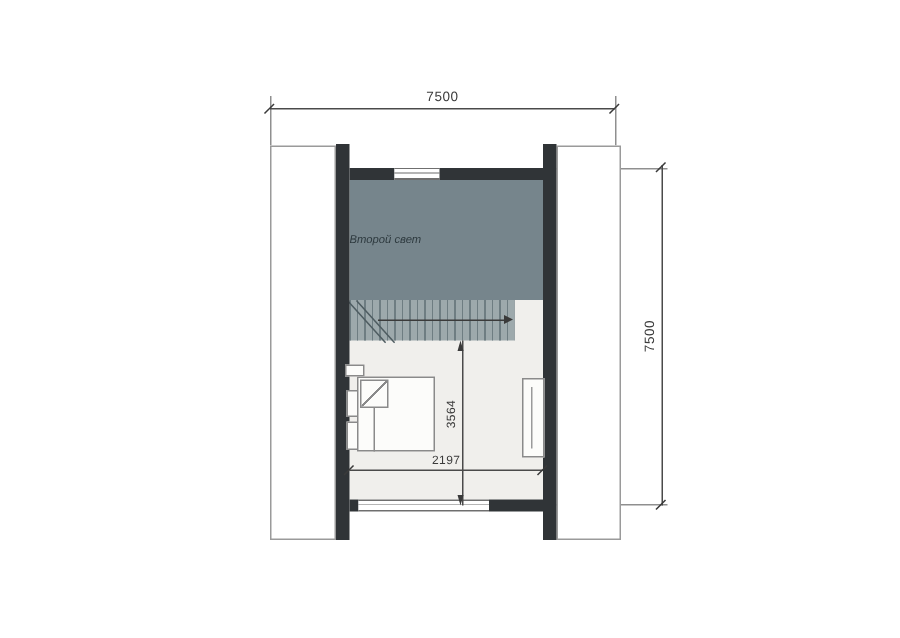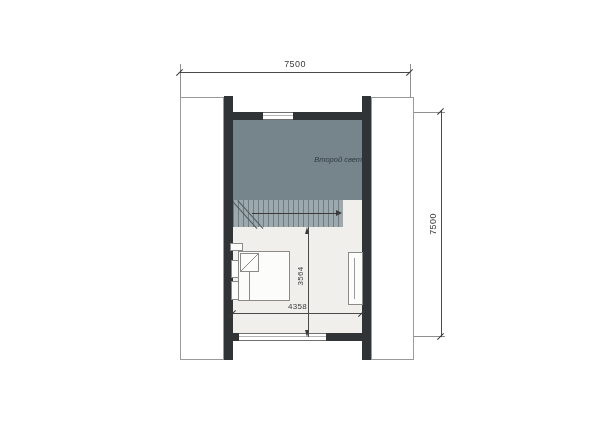--- a/index.html
+++ b/index.html
@@ -20,21 +20,21 @@
   .tick{width:9px;height:0;border-top:1px solid #3a3a3a;transform:rotate(-45deg);transform-origin:center;}
   .dim-text{font-size:9px;color:#3b3b3b;text-align:center;letter-spacing:.4px;line-height:12px;}
   .dim-text-sm{font-size:8px;color:#3b3b3b;text-align:center;letter-spacing:.3px;line-height:12px;}
   .rot{transform:rotate(-90deg);transform-origin:center;}
   .furn{background:#fcfcfa;border:1px solid #8a8a8a;box-sizing:border-box;}
   .window-h{
     box-sizing:border-box;height:8px;
     background:linear-gradient(to bottom,#6f6f6f 0 1px,#ffffff 1px 3px,#b5b5b5 3px 4px,#ffffff 4px 7px,#6f6f6f 7px 8px);
   }
   .void-label{
-    font-size:7.5px;font-style:italic;color:#2e3a3f;text-align:right;line-height:10px;
+    font-size:7.5px;font-style:italic;color:#2e3a3f;text-align:left;line-height:10px;
   }
   .stairs{
     background-color:#9DA9AC;
     background-image:repeating-linear-gradient(90deg,#6e7d82 0 1px,transparent 1px 5px);
   }
   .stair-diag{height:0;border-top:1px solid #4e5c61;transform-origin:left top;transform:rotate(48deg);}
   .arrow-right{width:0;height:0;border-top:3px solid transparent;border-bottom:3px solid transparent;border-left:6px solid #3a3a3a;}
   .arrow-up{width:0;height:0;border-left:2.5px solid transparent;border-right:2.5px solid transparent;border-bottom:7px solid #3a3a3a;}
   .arrow-down{width:0;height:0;border-left:2.5px solid transparent;border-right:2.5px solid transparent;border-top:7px solid #3a3a3a;}
   .pillow-diag{
@@ -90,20 +90,20 @@
   <div class="abs furn" style="left:238px;top:251px;width:52px;height:50px;"></div>
   <div class="abs furn pillow-diag" style="left:240px;top:253px;width:19px;height:19px;"></div>
   <div class="abs inner-line-v" style="left:249px;top:272px;height:29px;border-left-color:#8a8a8a;"></div>
   <div class="abs furn" style="left:348px;top:252px;width:15px;height:53px;">
     <div class="abs inner-line-v" style="left:5px;top:5px;height:41px;"></div>
   </div>
 
   <div class="abs dimline-h" style="left:233px;top:313px;width:129px;"></div>
   <div class="abs tick" style="left:228px;top:313px;"></div>
   <div class="abs tick" style="left:357px;top:313px;"></div>
-  <div class="abs dim-text-sm" style="left:233px;top:301px;width:129px;">4358</div>
+  <div class="abs dim-text-sm" style="left:233px;top:301px;width:129px;">2197</div>
 
   <div class="abs dimline-v" style="left:308px;top:227px;height:110px;"></div>
   <div class="abs arrow-up" style="left:305px;top:227px;"></div>
   <div class="abs arrow-down" style="left:305px;top:330px;"></div>
   <div class="abs dim-text-sm rot" style="left:286px;top:270px;width:30px;height:12px;">3564</div>
 
 </div>
 
 </body></html>

